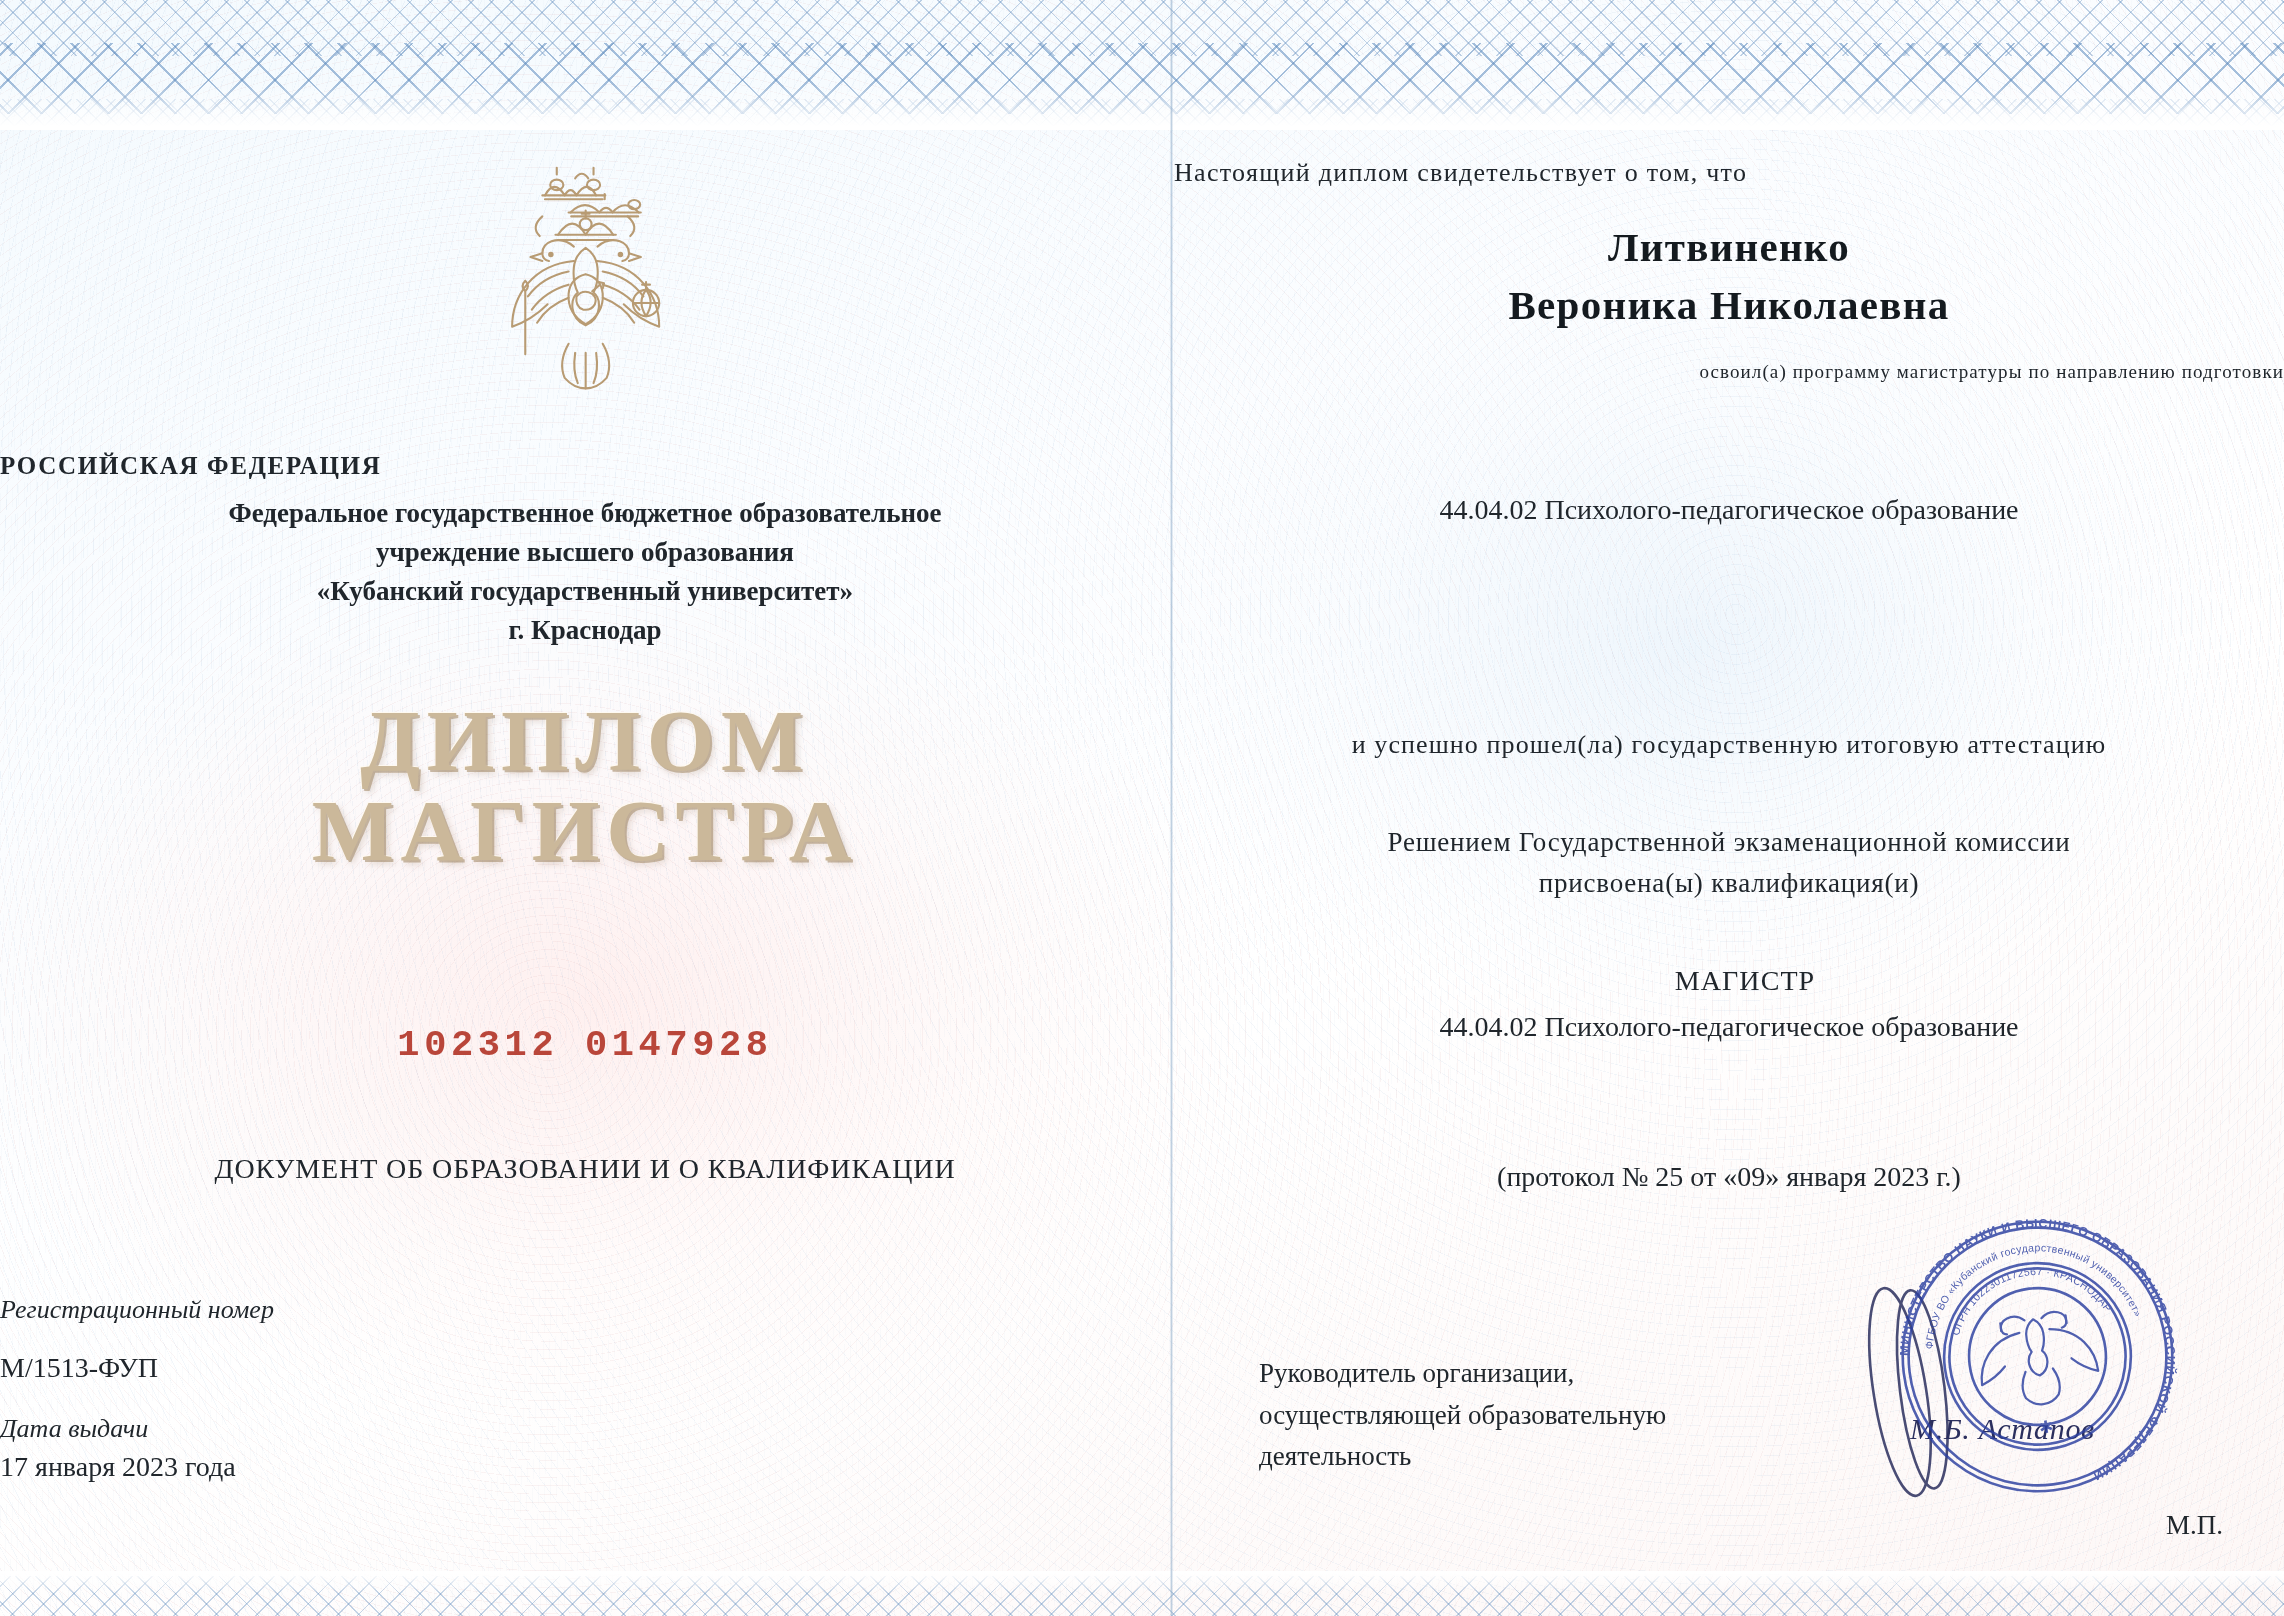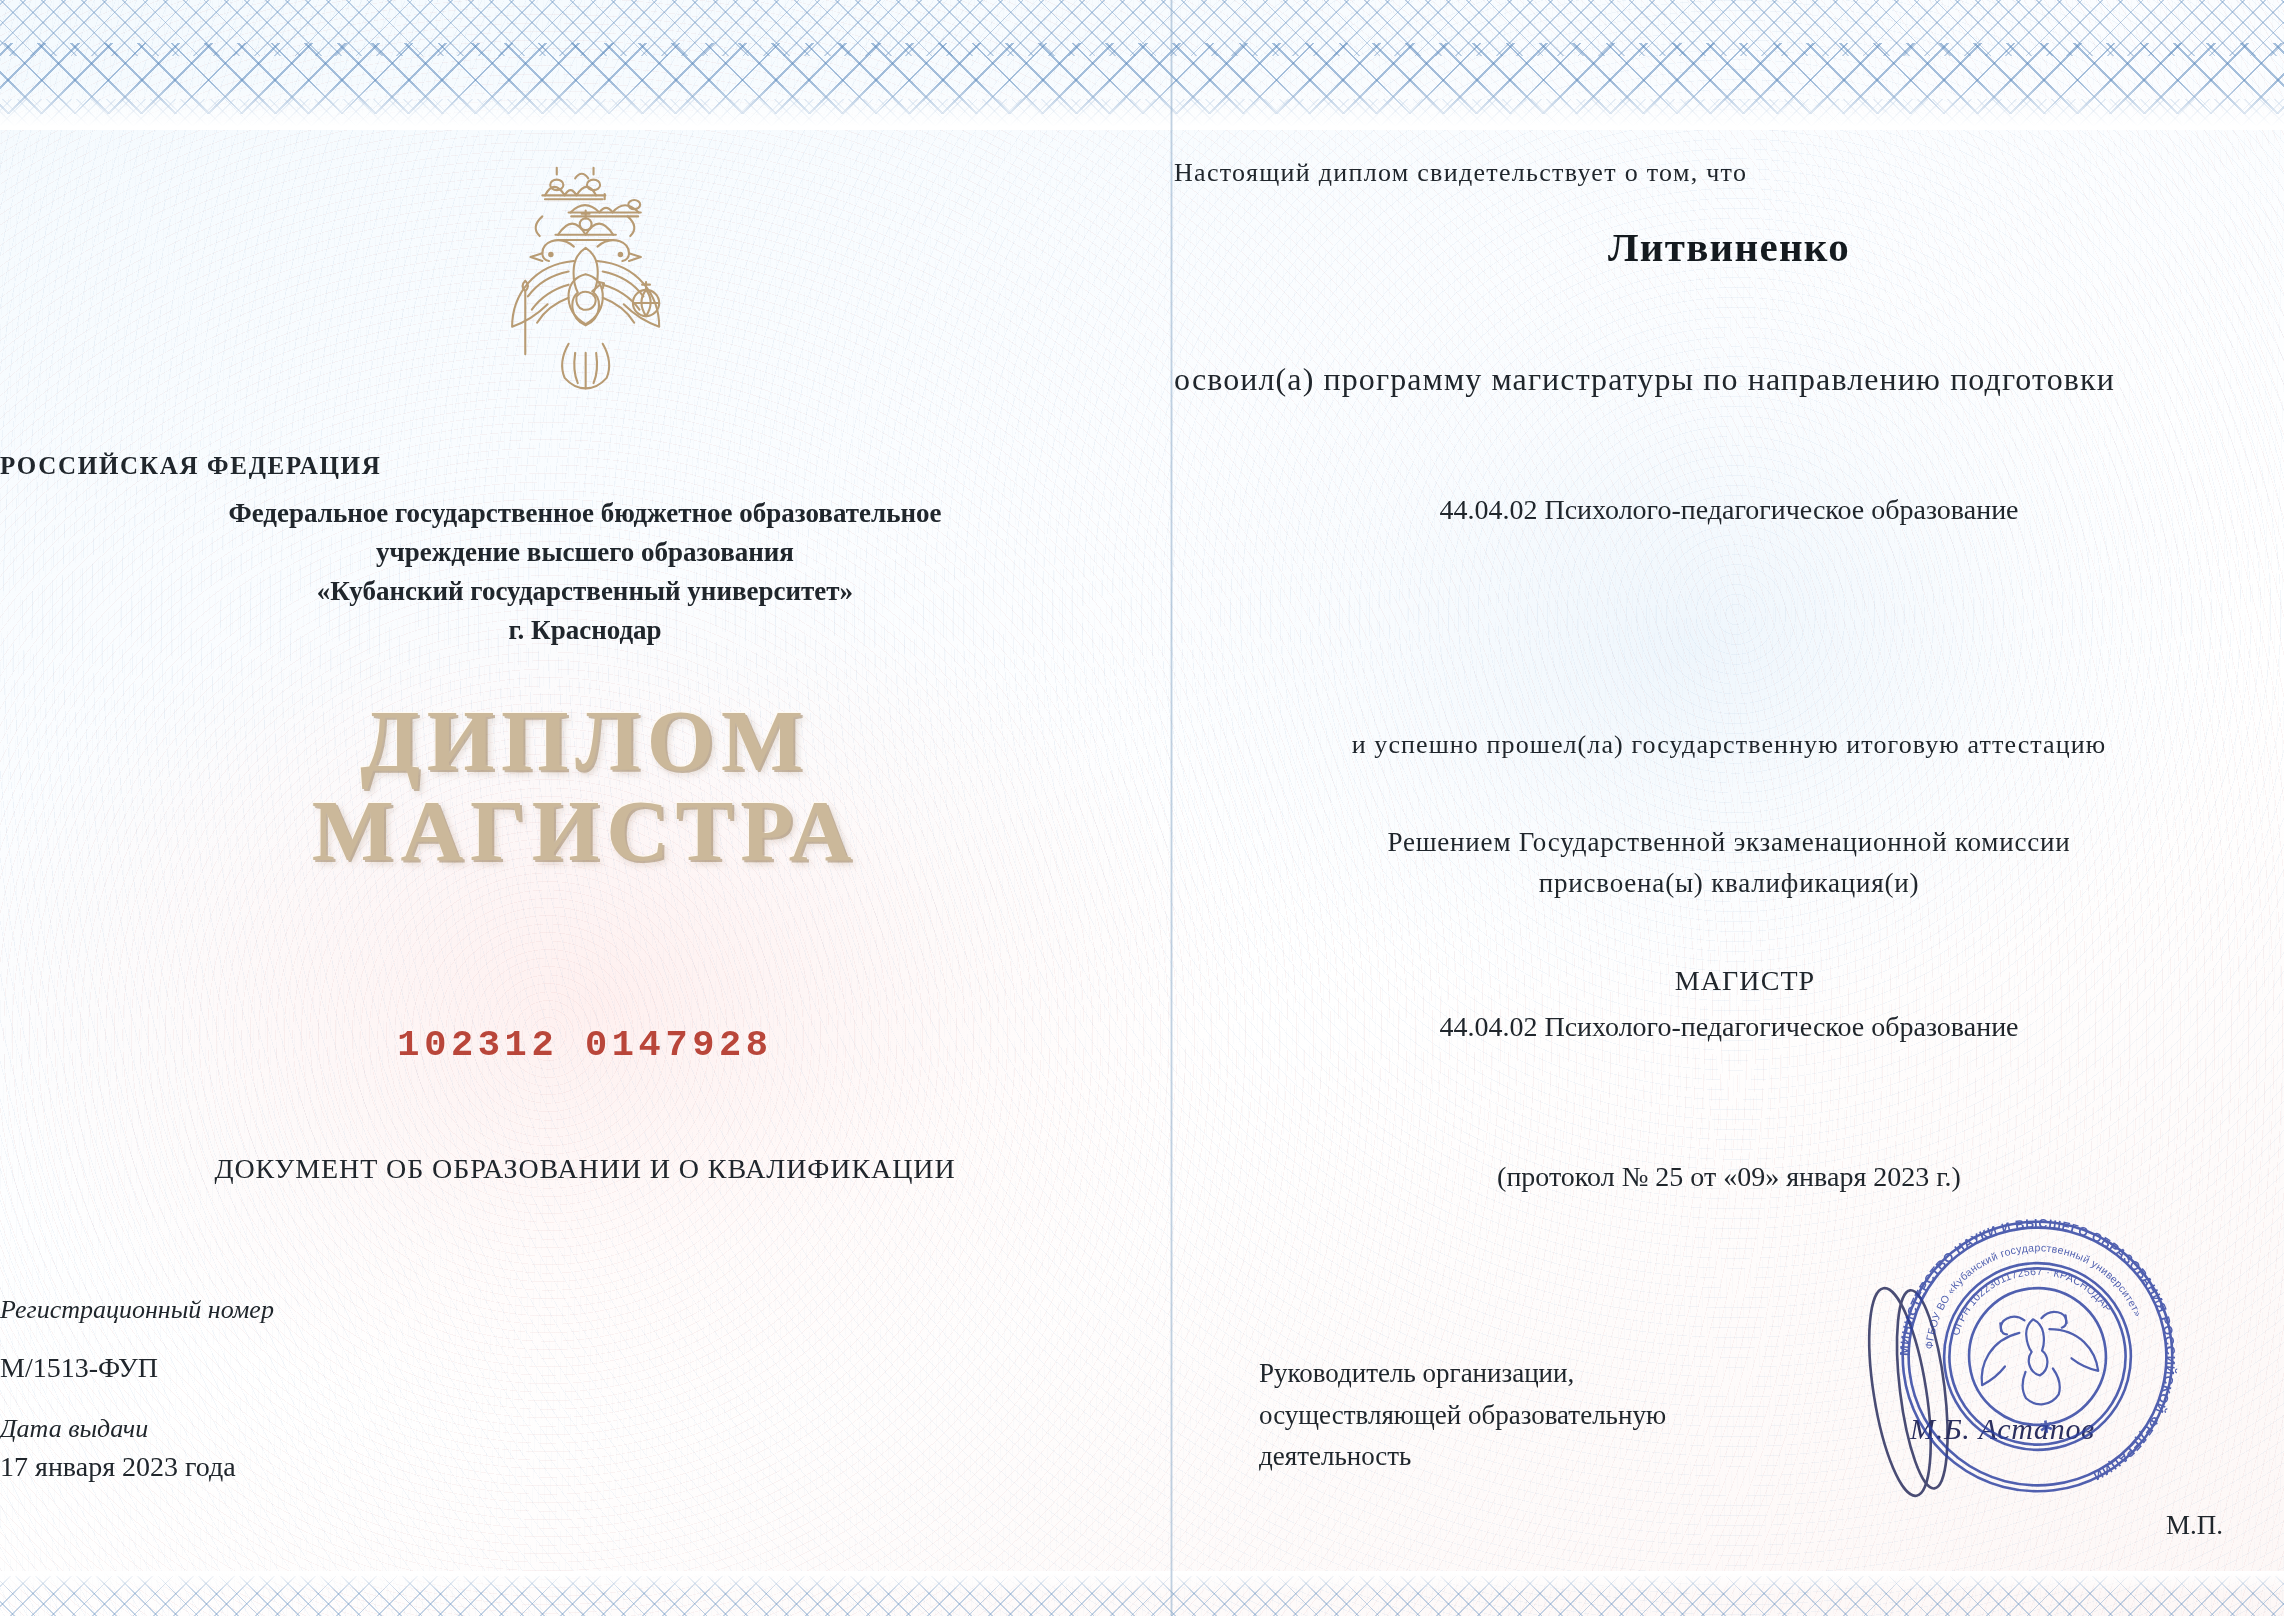--- a/index.html
+++ b/index.html
@@ -225,22 +225,22 @@
   .r-name .ln, .r-name .fn {
     font-size: 41px;
     font-weight: 700;
     letter-spacing: 1.3px;
     line-height: 1.42;
     color: #141a1f;
   }
   .r-program-lead {
     position: absolute;
     top: 361px; left: 0; width: 100%;
-    text-align: left;
-    font-size: 32px;
+    text-align: right;
+    font-size: 19px;
     letter-spacing: 1.1px;
     color: #20262c;
   }
   .r-program {
     position: absolute;
     top: 494px; left: 0; width: 100%;
     text-align: center;
     font-size: 28px;
     color: #20262c;
   }
@@ -426,20 +426,21 @@
       <div class="date-value">17 января 2023 года</div>
     </div>
   </div>
 
   <div class="page right">
 
     <div class="r-intro">Настоящий диплом свидетельствует о том, что</div>
 
     <div class="r-name">
       <div class="ln">Литвиненко</div>
+      <div class="fn">Вероника Николаевна</div>
     </div>
 
     <div class="r-program-lead">освоил(а) программу магистратуры по направлению подготовки</div>
 
     <div class="r-program">44.04.02 Психолого-педагогическое образование</div>
 
     <div class="r-passed">и успешно прошел(ла) государственную итоговую аттестацию</div>
 
     <div class="r-commission">
       <div>Решением Государственной экзаменационной комиссии</div>

